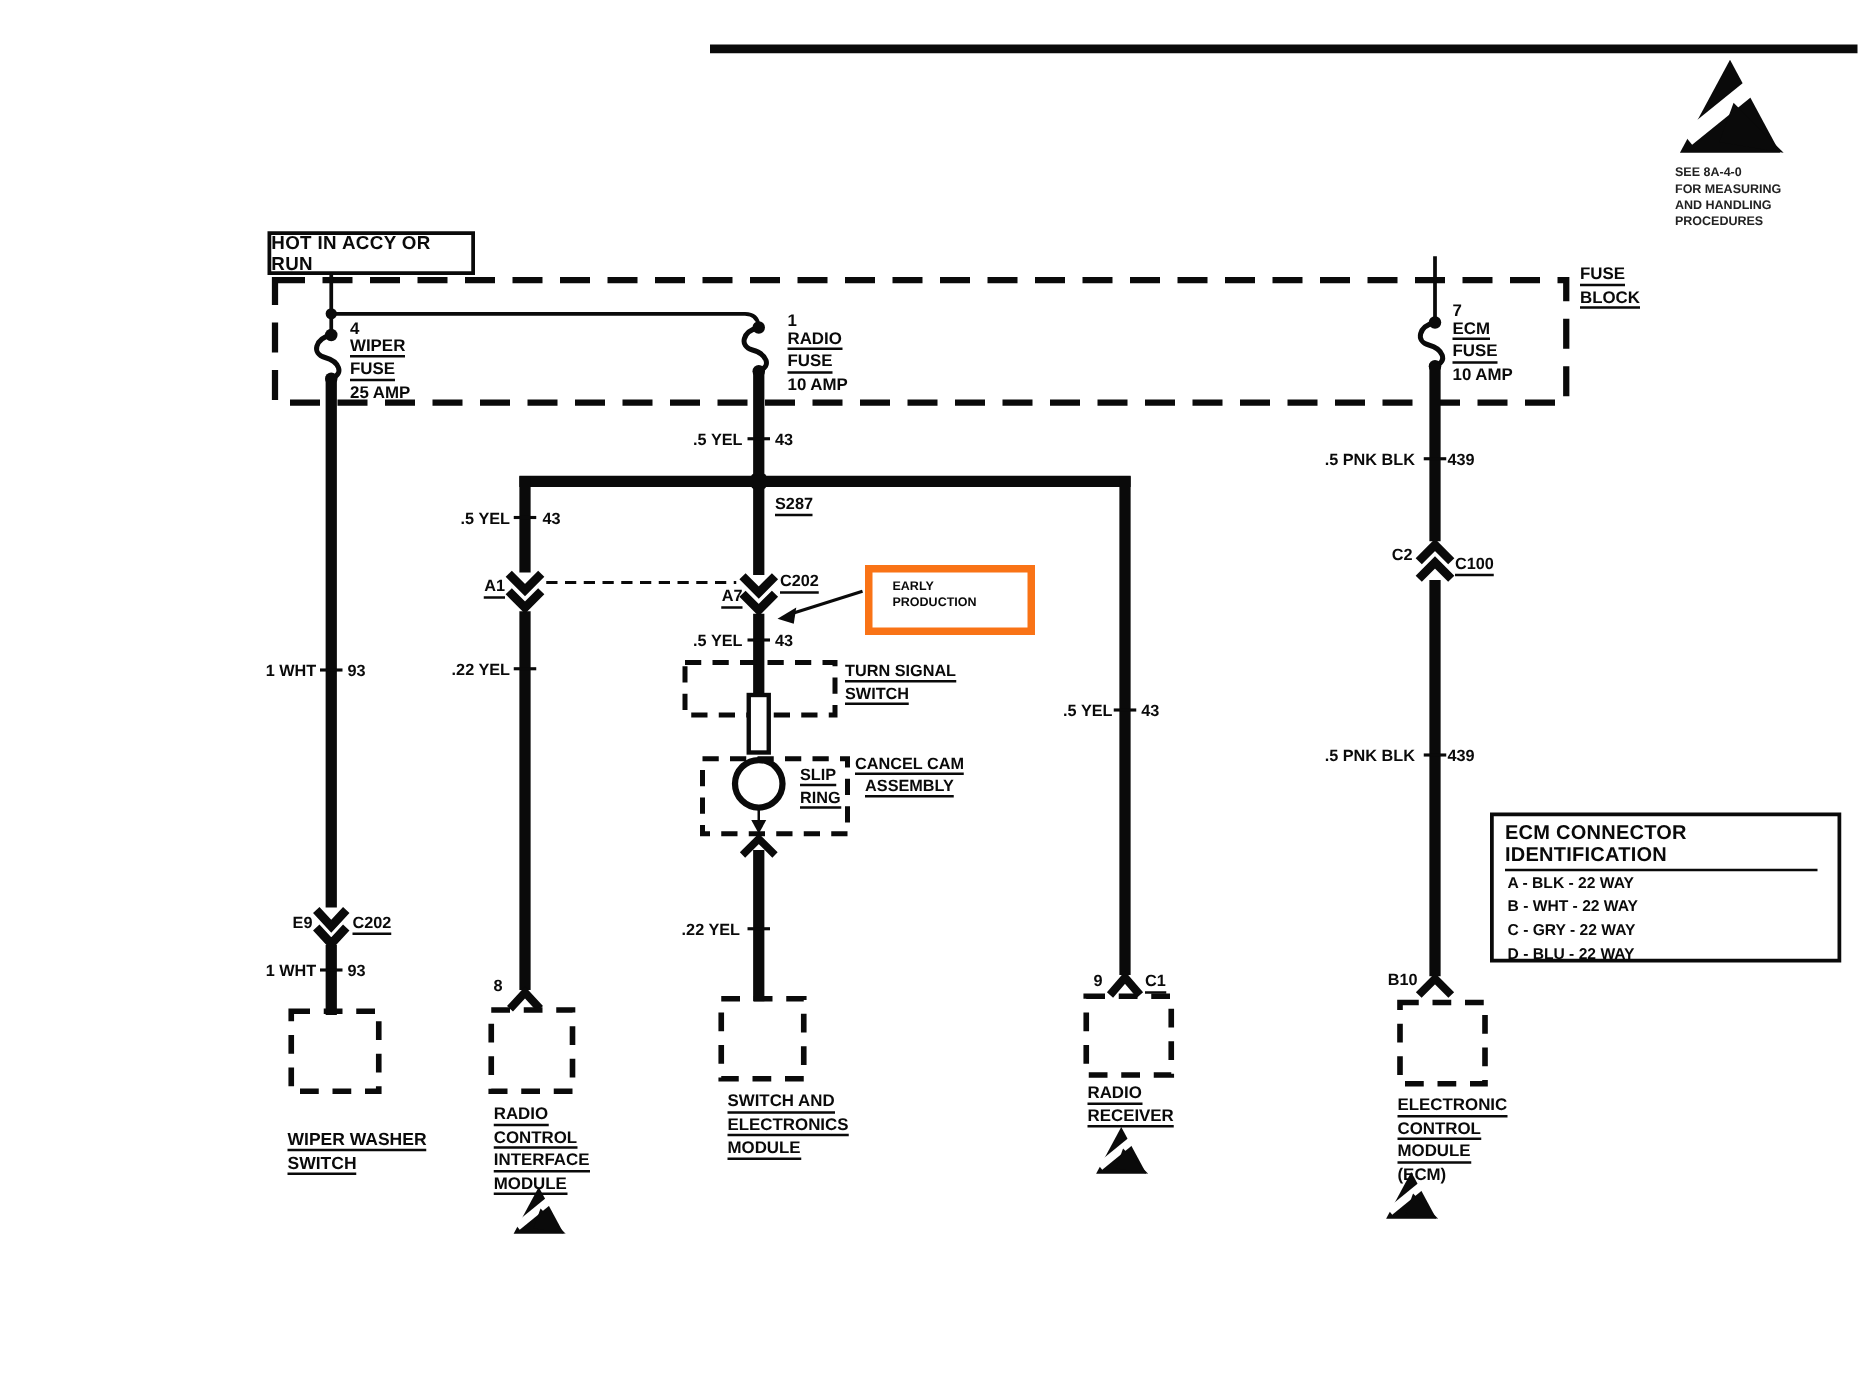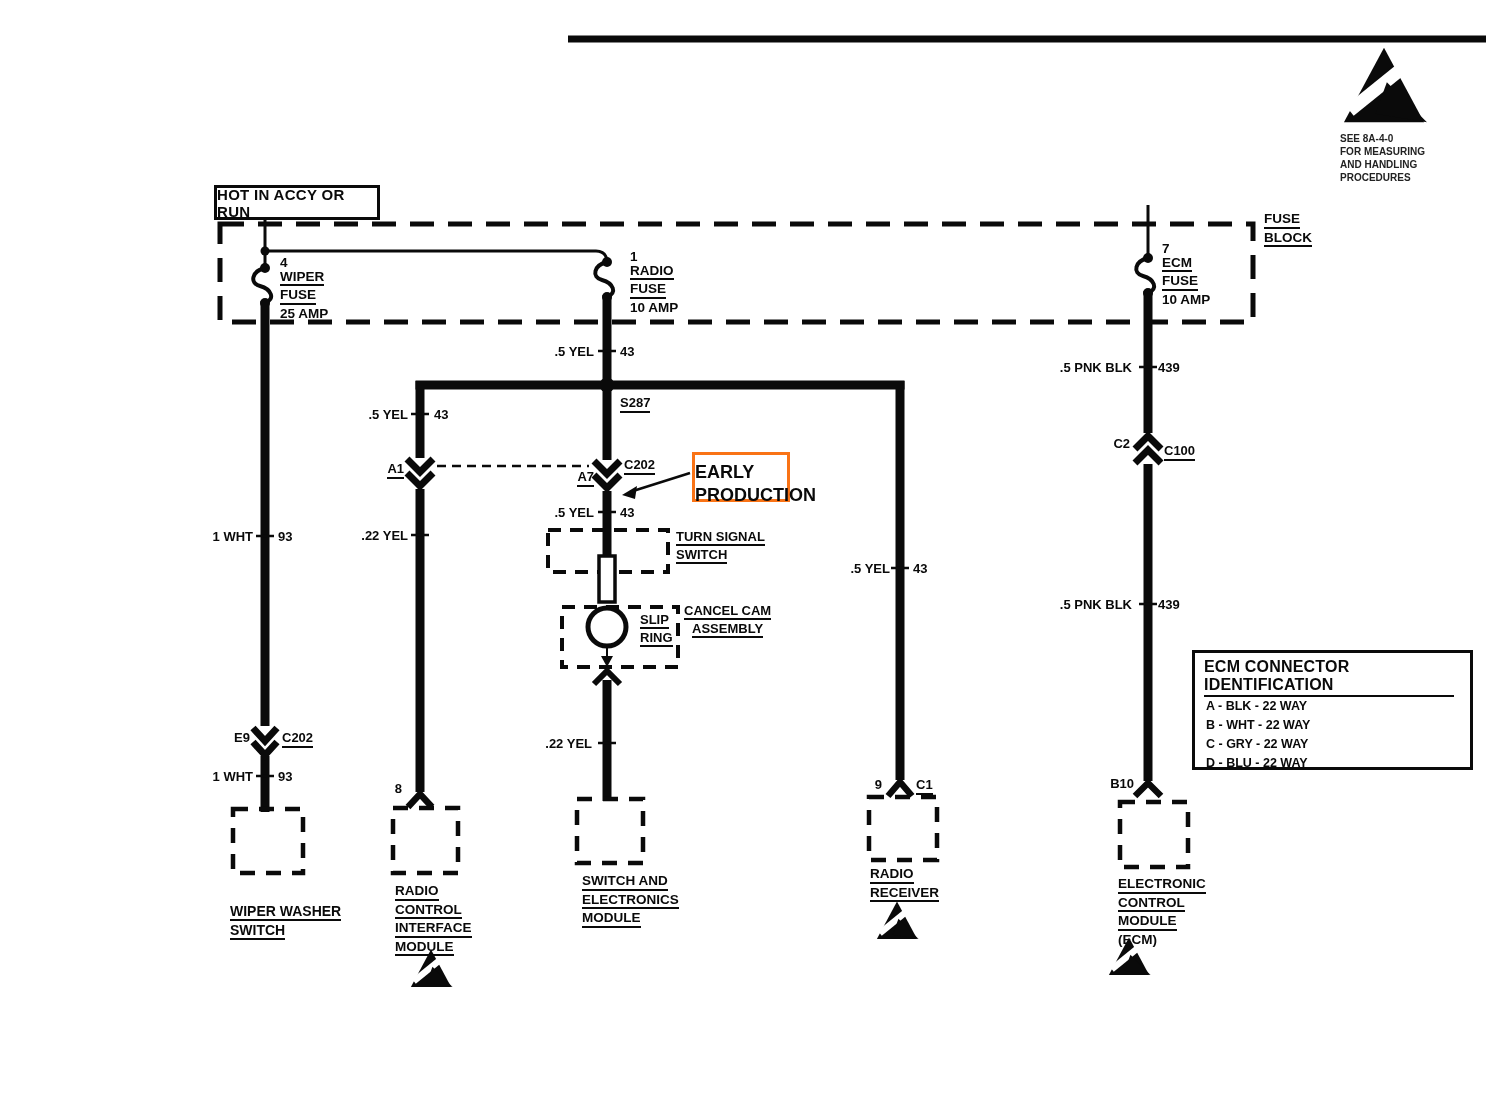--- a/index.html
+++ b/index.html
@@ -13,22 +13,22 @@
   .stack span{display:block;}
   .stack .u{display:inline-block;margin-bottom:2px;}
   .stack{line-height:1.0;}
   .stack span{margin-bottom:0;}
   .stack .line{display:block;}
   .hotbox{
     position:absolute;border:3px solid #0a0a0a;display:flex;align-items:center;justify-content:center;
     font-weight:700;font-size:15px;letter-spacing:.3px;background:#fff;
   }
   .callout{
-    position:absolute;border:3px solid #f97316;background:#fff;font-weight:700;font-size:18px;
-    padding:6px 0;line-height:1.25;
+    position:absolute;border:6px solid #f97316;background:#fff;font-weight:700;font-size:10px;
+    padding:6px 16px;line-height:1.25;
   }
   #ecm-id-panel{
     position:absolute;left:1192px;top:650px;width:281px;height:120px;border:3px solid #0a0a0a;
     background:#fff;box-sizing:border-box;padding:5px 16px 0 9px;
   }
   #ecm-id-panel .t{font-weight:700;font-size:16px;letter-spacing:.2px;}
   #ecm-id-panel .row{font-weight:700;font-size:12.5px;position:absolute;left:11px;}
   #title{position:absolute;left:14px;top:22px;font-weight:700;font-size:27px;letter-spacing:.2px;}
   .esd-note{position:absolute;left:1340px;top:132px;font-weight:700;font-size:10px;line-height:13px;color:#222;}
   svg.layer{position:absolute;left:0;top:0;}

